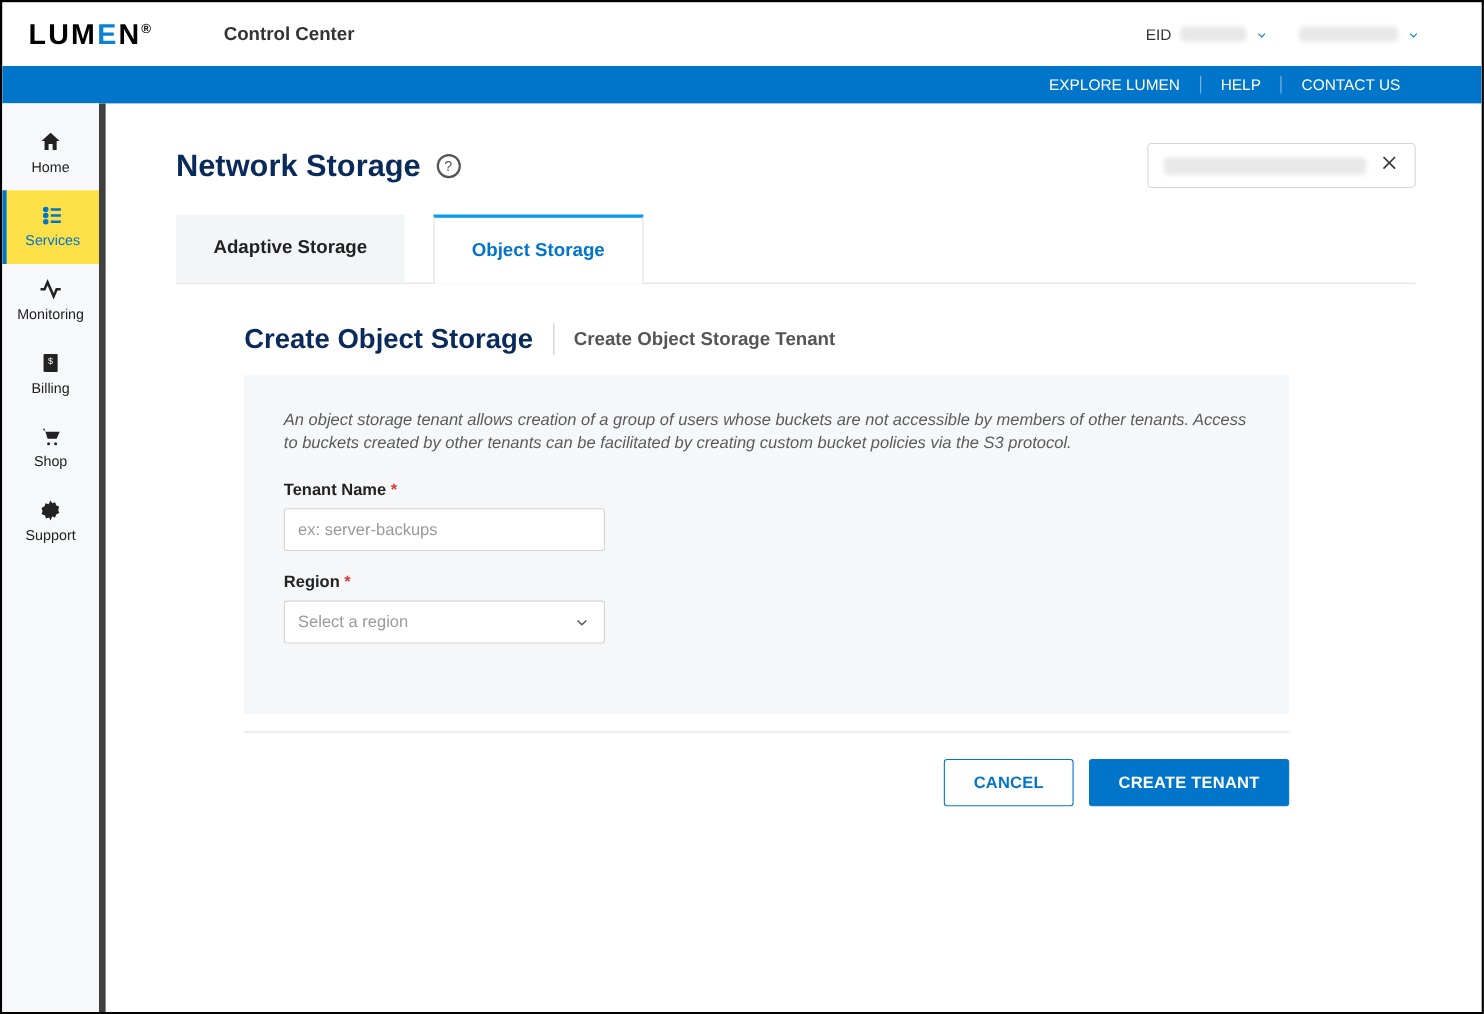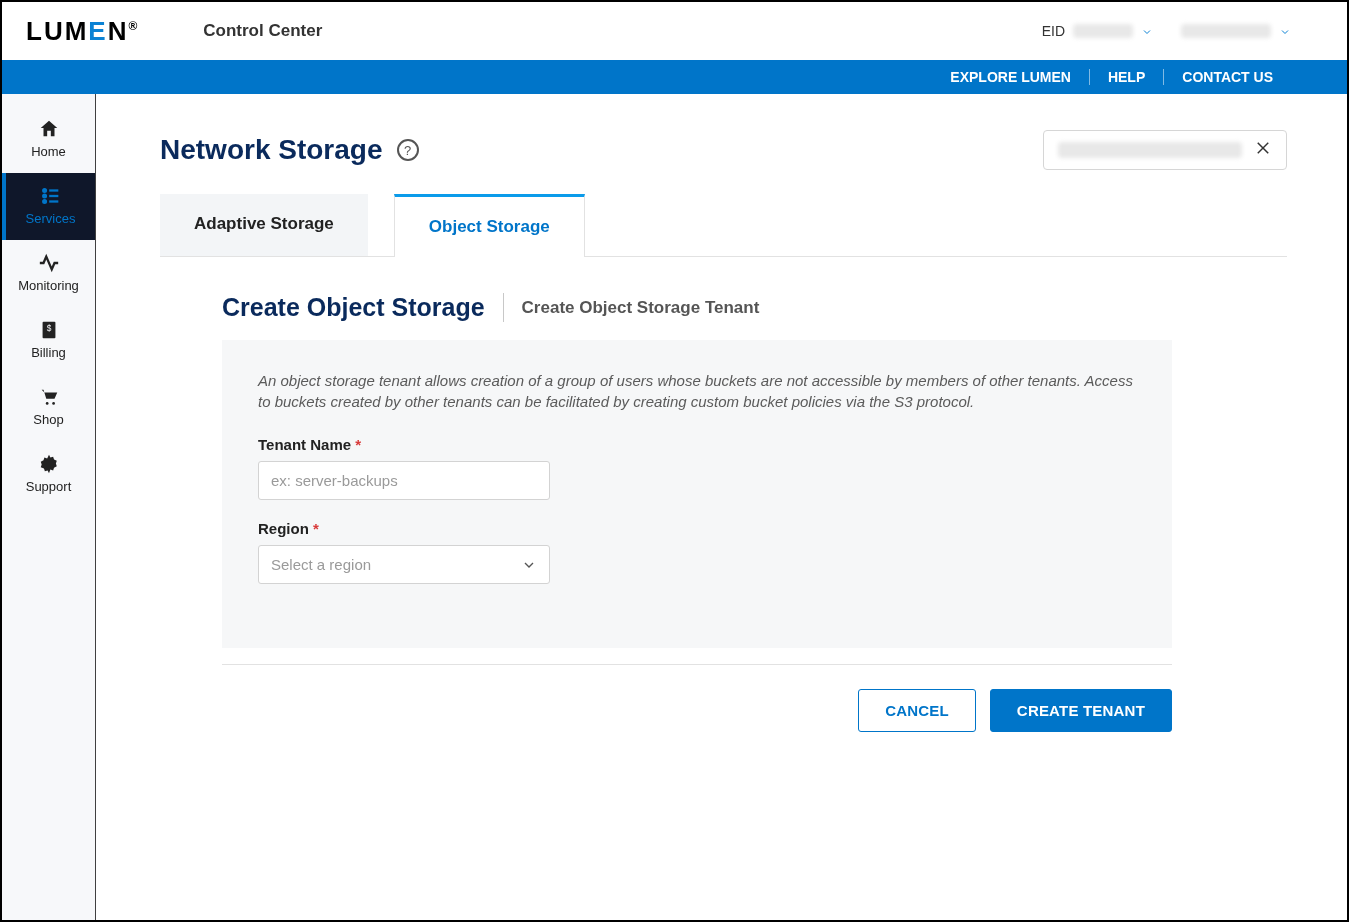--- a/index.html
+++ b/index.html
@@ -36,38 +36,38 @@
     .chevron-down {
       width: 12px; height: 12px; display: inline-block;
     }
     .chevron-down svg { stroke: #0b82d4; }
     .bluebar {
       background: #0075c9; height: 34px;
       display: flex; justify-content: flex-end; align-items: center;
       padding: 0 56px; gap: 0;
     }
     .bluebar a {
-      color: #fff; font-weight: 700; font-size: 14px;
+      color: #fff; font-weight: 400; font-size: 14px;
       text-decoration: none; padding: 0 18px;
       border-left: 1px solid rgba(255,255,255,0.5); line-height: 16px;
     }
     .bluebar a:first-child { border-left: none; }
     .layout { display: flex; height: calc(100% - 92px); }
     .sidebar {
-      width: 94px; background: #f7f8fa; border-right: 1px solid #404040;
+      width: 94px; background: #f7f8fa; border-right: 6px solid #404040;
       padding-top: 12px;
     }
     .nav-item {
       display: flex; flex-direction: column; align-items: center;
       justify-content: center; gap: 4px; padding: 12px 0 14px;
       font-size: 13px; color: #222; cursor: pointer;
     }
     .nav-item svg { width: 22px; height: 22px; }
     .nav-item.active {
-      background: #0f172a; color: #0075c9; border-left: 4px solid #0075c9;
+      background: #fde047; color: #0075c9; border-left: 4px solid #0075c9;
       padding-left: 0;
     }
     .nav-item.active svg { stroke: #0075c9; fill: #0075c9; }
     .main { flex: 1; padding: 36px 60px 0 64px; position: relative; }
     .page-header {
       display: flex; align-items: center; justify-content: space-between;
       margin-bottom: 24px;
     }
     .page-title-group { display: flex; align-items: center; gap: 14px; }
     .page-title {

